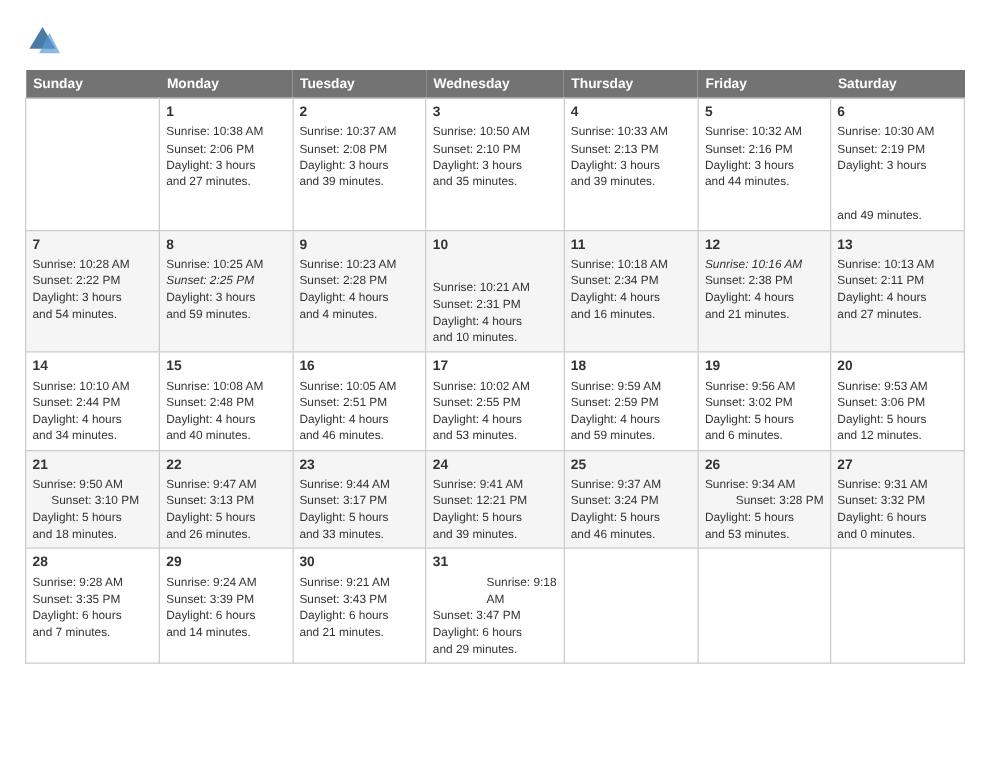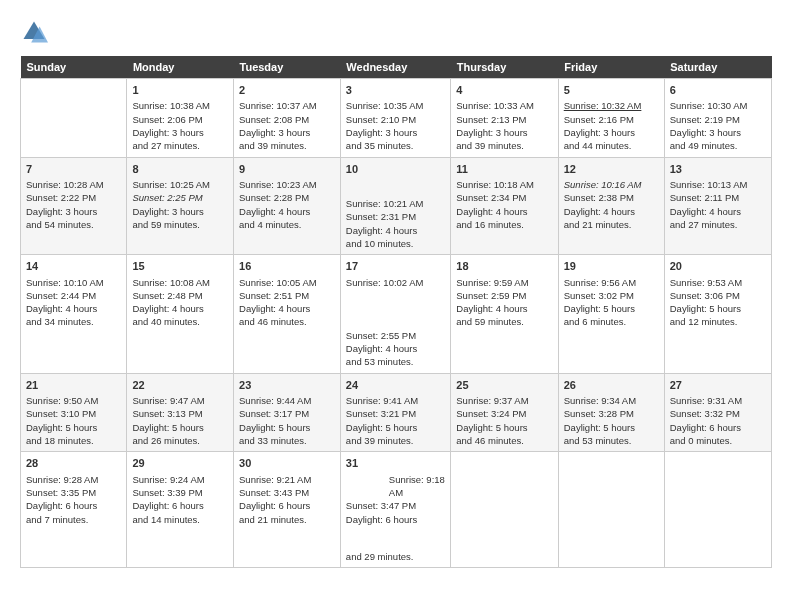--- a/index.html
+++ b/index.html
@@ -57,21 +57,21 @@
     .subtitle {
       font-size: 13px;
       color: #444;
     }
     table {
       width: 100%;
       border-collapse: collapse;
       font-size: 10px;
     }
     thead tr th {
-      background-color: #404040;
+      background-color: #737373;
       color: #fff;
       text-align: left;
       padding: 5px 6px;
       font-size: 11px;
       font-weight: bold;
       margin-top: 16px;
     }
     tbody tr td {
       vertical-align: top;
       padding: 4px 5px;
@@ -145,45 +145,45 @@
           </td>
           <td>
             <span class="day-num">2</span>
             <span style="display: block;">Sunrise: 10:37 AM</span>
             <span style="display: block;">Sunset: 2:08 PM</span>
             <span style="display: block;">Daylight: 3 hours</span>
             <span style="display: block;">and 39 minutes.</span>
           </td>
           <td>
             <span class="day-num">3</span>
-            <span style="display: block;">Sunrise: 10:35 AM</span>
+            <span style="display: block;">Sunrise: 10:50 AM</span>
             <span style="display: block;">Sunset: 2:10 PM</span>
             <span style="display: block;">Daylight: 3 hours</span>
             <span style="display: block;">and 35 minutes.</span>
           </td>
           <td>
             <span class="day-num">4</span>
             <span style="display: block;">Sunrise: 10:33 AM</span>
             <span style="display: block;">Sunset: 2:13 PM</span>
             <span style="display: block;">Daylight: 3 hours</span>
             <span style="display: block;">and 39 minutes.</span>
           </td>
           <td>
             <span class="day-num">5</span>
-            <span style="display: block; text-decoration: underline;">Sunrise: 10:32 AM</span>
+            <span style="display: block;">Sunrise: 10:32 AM</span>
             <span style="display: block;">Sunset: 2:16 PM</span>
             <span style="display: block;">Daylight: 3 hours</span>
             <span style="display: block;">and 44 minutes.</span>
           </td>
           <td>
             <span class="day-num">6</span>
             <span style="display: block;">Sunrise: 10:30 AM</span>
             <span style="display: block;">Sunset: 2:19 PM</span>
             <span style="display: block;">Daylight: 3 hours</span>
-            <span style="display: block;">and 49 minutes.</span>
+            <span style="display: block; margin-top: 27px;">and 49 minutes.</span>
           </td>
         </tr>
         <tr>
           <td>
             <span class="day-num">7</span>
             <span style="display: block;">Sunrise: 10:28 AM</span>
             <span style="display: block;">Sunset: 2:22 PM</span>
             <span style="display: block;">Daylight: 3 hours</span>
             <span style="display: block;">and 54 minutes.</span>
           </td>
@@ -248,21 +248,21 @@
           <td>
             <span class="day-num">16</span>
             <span style="display: block;">Sunrise: 10:05 AM</span>
             <span style="display: block;">Sunset: 2:51 PM</span>
             <span style="display: block;">Daylight: 4 hours</span>
             <span style="display: block;">and 46 minutes.</span>
           </td>
           <td>
             <span class="day-num">17</span>
             <span style="display: block;">Sunrise: 10:02 AM</span>
-            <span style="display: block; margin-top: 40px;">Sunset: 2:55 PM</span>
+            <span style="display: block;">Sunset: 2:55 PM</span>
             <span style="display: block;">Daylight: 4 hours</span>
             <span style="display: block;">and 53 minutes.</span>
           </td>
           <td>
             <span class="day-num">18</span>
             <span style="display: block;">Sunrise: 9:59 AM</span>
             <span style="display: block;">Sunset: 2:59 PM</span>
             <span style="display: block;">Daylight: 4 hours</span>
             <span style="display: block;">and 59 minutes.</span>
           </td>
@@ -278,56 +278,56 @@
             <span style="display: block;">Sunrise: 9:53 AM</span>
             <span style="display: block;">Sunset: 3:06 PM</span>
             <span style="display: block;">Daylight: 5 hours</span>
             <span style="display: block;">and 12 minutes.</span>
           </td>
         </tr>
         <tr>
           <td>
             <span class="day-num">21</span>
             <span style="display: block;">Sunrise: 9:50 AM</span>
-            <span style="display: block;">Sunset: 3:10 PM</span>
+            <span style="display: block; margin-left: 15px;">Sunset: 3:10 PM</span>
             <span style="display: block;">Daylight: 5 hours</span>
             <span style="display: block;">and 18 minutes.</span>
           </td>
           <td>
             <span class="day-num">22</span>
             <span style="display: block;">Sunrise: 9:47 AM</span>
             <span style="display: block;">Sunset: 3:13 PM</span>
             <span style="display: block;">Daylight: 5 hours</span>
             <span style="display: block;">and 26 minutes.</span>
           </td>
           <td>
             <span class="day-num">23</span>
             <span style="display: block;">Sunrise: 9:44 AM</span>
             <span style="display: block;">Sunset: 3:17 PM</span>
             <span style="display: block;">Daylight: 5 hours</span>
             <span style="display: block;">and 33 minutes.</span>
           </td>
           <td>
             <span class="day-num">24</span>
             <span style="display: block;">Sunrise: 9:41 AM</span>
-            <span style="display: block;">Sunset: 3:21 PM</span>
+            <span style="display: block;">Sunset: 12:21 PM</span>
             <span style="display: block;">Daylight: 5 hours</span>
             <span style="display: block;">and 39 minutes.</span>
           </td>
           <td>
             <span class="day-num">25</span>
             <span style="display: block;">Sunrise: 9:37 AM</span>
             <span style="display: block;">Sunset: 3:24 PM</span>
             <span style="display: block;">Daylight: 5 hours</span>
             <span style="display: block;">and 46 minutes.</span>
           </td>
           <td>
             <span class="day-num">26</span>
             <span style="display: block;">Sunrise: 9:34 AM</span>
-            <span style="display: block;">Sunset: 3:28 PM</span>
+            <span style="display: block; text-align: right;">Sunset: 3:28 PM</span>
             <span style="display: block;">Daylight: 5 hours</span>
             <span style="display: block;">and 53 minutes.</span>
           </td>
           <td>
             <span class="day-num">27</span>
             <span style="display: block;">Sunrise: 9:31 AM</span>
             <span style="display: block;">Sunset: 3:32 PM</span>
             <span style="display: block;">Daylight: 6 hours</span>
             <span style="display: block;">and 0 minutes.</span>
           </td>
@@ -352,21 +352,21 @@
             <span style="display: block;">Sunrise: 9:21 AM</span>
             <span style="display: block;">Sunset: 3:43 PM</span>
             <span style="display: block;">Daylight: 6 hours</span>
             <span style="display: block;">and 21 minutes.</span>
           </td>
           <td>
             <span class="day-num">31</span>
             <span style="display: block; margin-left: 43px;">Sunrise: 9:18 AM</span>
             <span style="display: block;">Sunset: 3:47 PM</span>
             <span style="display: block;">Daylight: 6 hours</span>
-            <span style="display: block; margin-top: 24px;">and 29 minutes.</span>
+            <span style="display: block;">and 29 minutes.</span>
           </td>
           <td class="empty-cell"></td>
           <td class="empty-cell"></td>
           <td class="empty-cell"></td>
         </tr>
       </tbody>
   </table>
 </div>
 
 </body></html>

